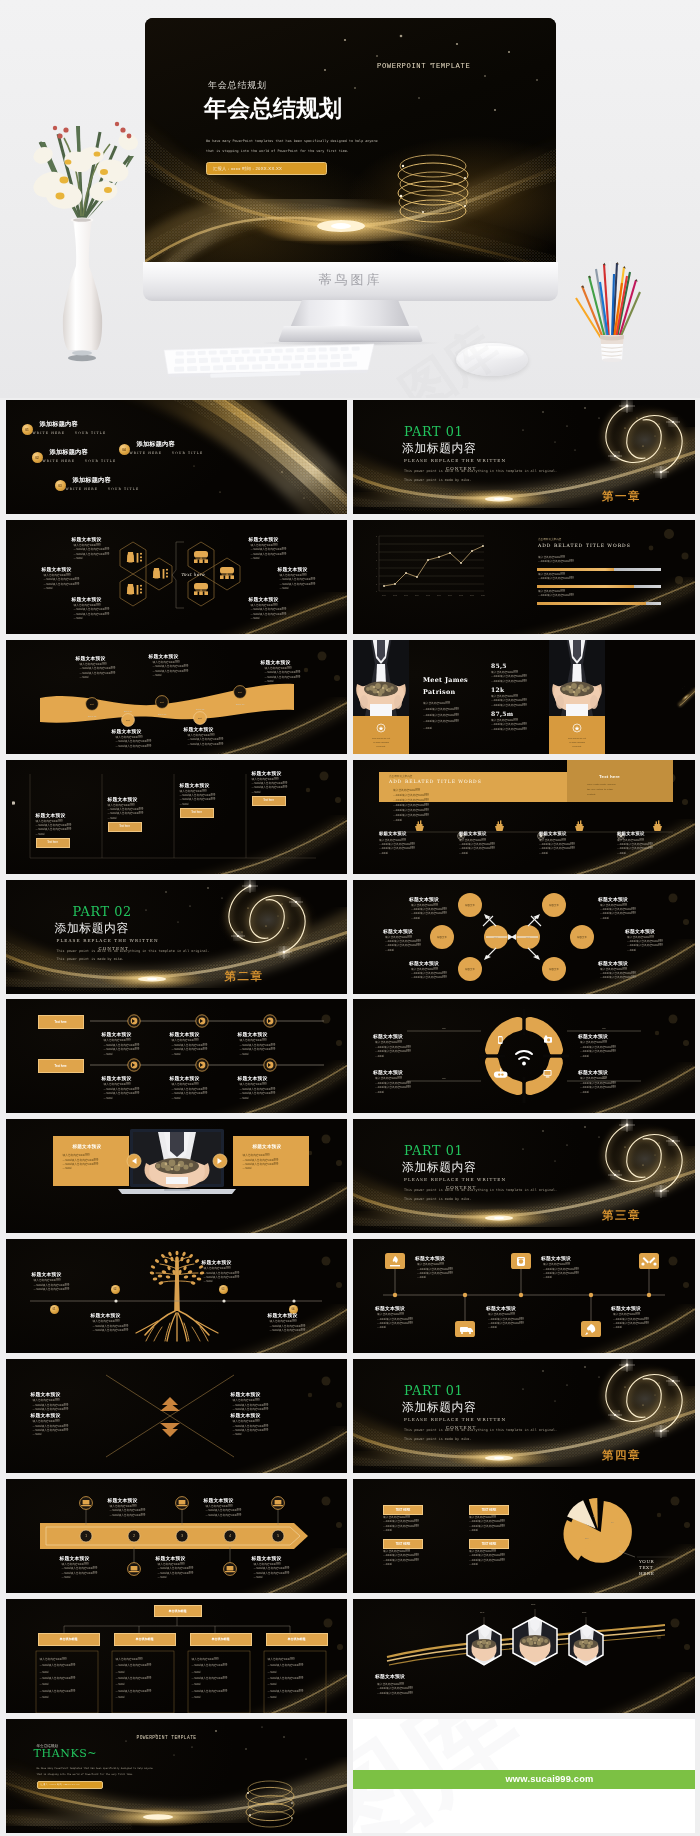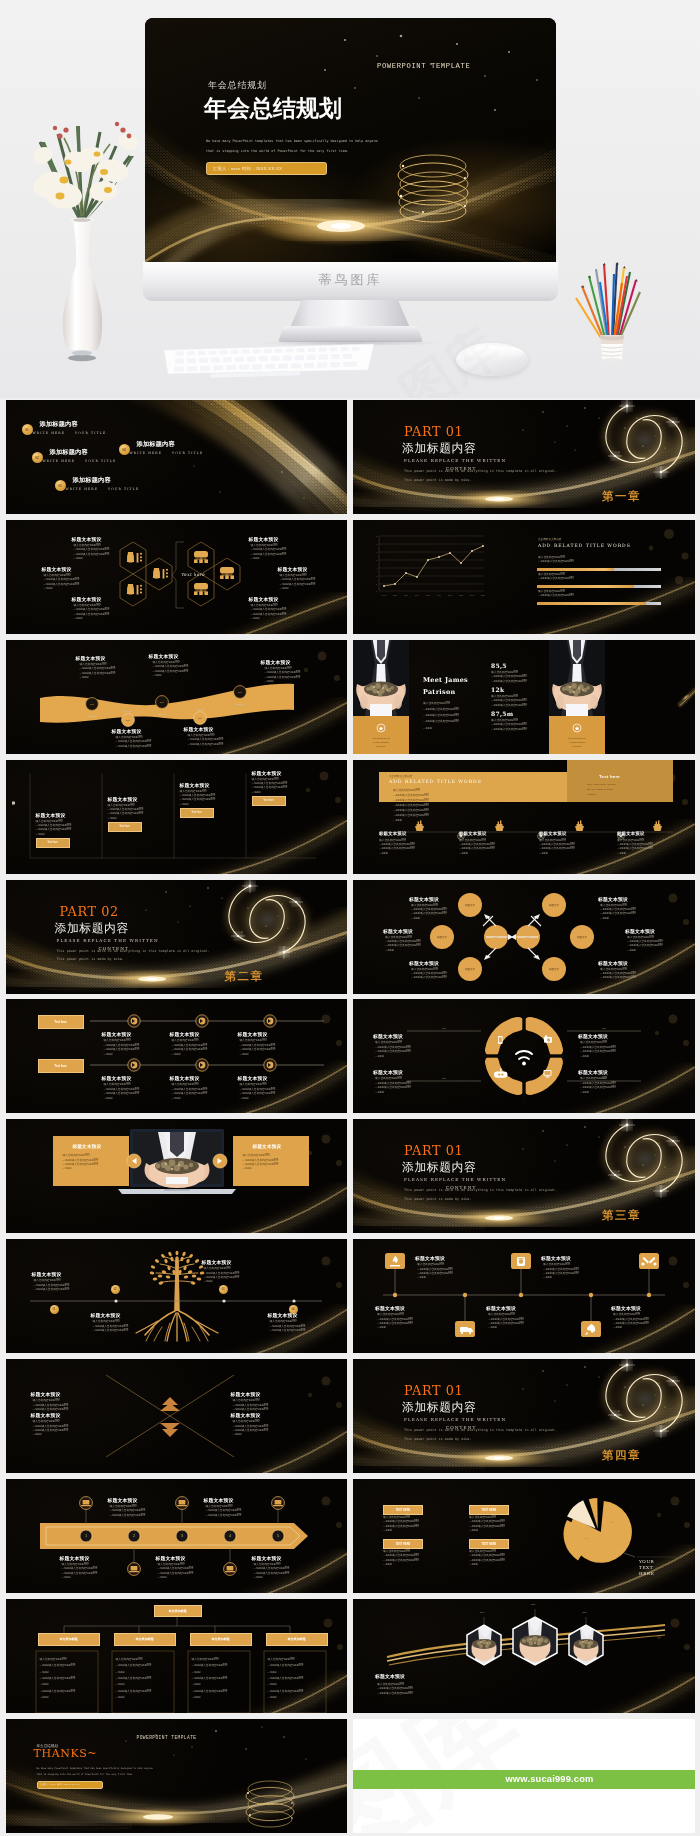--- a/index.html
+++ b/index.html
@@ -52,21 +52,21 @@
 
 
 .ttl{position:absolute;font-size:5.4px;color:#ffffff;font-weight:700;letter-spacing:.2px;white-space:nowrap;}
 .bd{position:absolute;font-size:2.7px;color:#b2aa9c;line-height:1.62;letter-spacing:0;white-space:nowrap;}
 .bd div{white-space:nowrap;}
 .sub-en{position:absolute;font-size:3.1px;color:#cfc8ba;letter-spacing:1.1px;white-space:nowrap;font-family:"DejaVu Serif",serif;}
 .coin{position:absolute;width:11px;height:11px;border-radius:50%;background:radial-gradient(circle at 34% 28%,#f6cd84,#dda441 55%,#b9802d 100%);}
 .coin span{position:absolute;left:0;top:0;width:100%;height:100%;display:flex;align-items:center;justify-content:center;font-size:3.1px;color:#6d4512;font-weight:700;}
 
 
-.part-en{position:absolute;font-size:12.8px;color:#f97316;font-family:"DejaVu Serif",serif;letter-spacing:.6px;line-height:1;white-space:nowrap;}
+.part-en{position:absolute;font-size:12.8px;color:#22c55e;font-family:"DejaVu Serif",serif;letter-spacing:.6px;line-height:1;white-space:nowrap;}
 .part-cn{position:absolute;font-size:11.8px;color:#f2f2f2;letter-spacing:.6px;line-height:1;white-space:nowrap;}
 .part-pr{position:absolute;font-size:4.2px;color:#d3ccbe;font-family:"DejaVu Serif",serif;letter-spacing:1.1px;line-height:1.25;white-space:nowrap;}
 .part-pr2{position:absolute;font-size:4.2px;color:#d3ccbe;font-family:"DejaVu Serif",serif;letter-spacing:1.1px;line-height:1.25;white-space:nowrap;}
 .part-sm{position:absolute;font-size:3.4px;color:#a09887;line-height:2.55;font-family:"DejaVu Sans Mono",monospace;white-space:nowrap;}
 .part-ch{position:absolute;font-size:11.5px;color:#d18f2f;letter-spacing:1.5px;font-weight:700;white-space:nowrap;}
 
 
 .chip{position:absolute;background:#dfa44b;display:flex;align-items:center;justify-content:center;color:#fff;font-weight:700;}
 .chip-o{position:absolute;border:1px solid #cf9a3f;display:flex;align-items:center;justify-content:center;color:#e4ab55;}
 .smlbl{position:absolute;font-size:2.6px;color:#9d968a;white-space:nowrap;}
@@ -1109,21 +1109,21 @@
         </g>
         <g fill="#efe2c5" opacity=".6">
               <circle cx="160" cy="12" r=".7"></circle>
               <circle cx="184" cy="26" r=".6"></circle>
               <circle cx="202" cy="8" r=".8"></circle>
               <circle cx="140" cy="30" r=".6"></circle>
               <circle cx="172" cy="42" r=".5"></circle>
               <circle cx="216" cy="18" r=".6"></circle>
             </g>
       </svg>
-      <div class="part-en" style="left:54px;top:26px">PART 02</div>
+      <div class="part-en" style="left:67px;top:26px">PART 02</div>
       <div class="part-cn" style="left:49px;top:43px">添加标题内容</div>
       <div class="part-pr" style="left:51px;top:58px">PLEASE REPLACE THE WRITTEN</div>
       <div class="part-pr2" style="left:93px;top:66px">CONTENT</div>
       <div class="part-sm" style="left:51px;top:67px">
             <div>This power point is able to do everything in this template in all original.</div>
             <div>This power point is made by mike.</div>
           </div>
       <div class="part-ch" style="left:219px;top:89px">第二章</div>
     </div>
 

